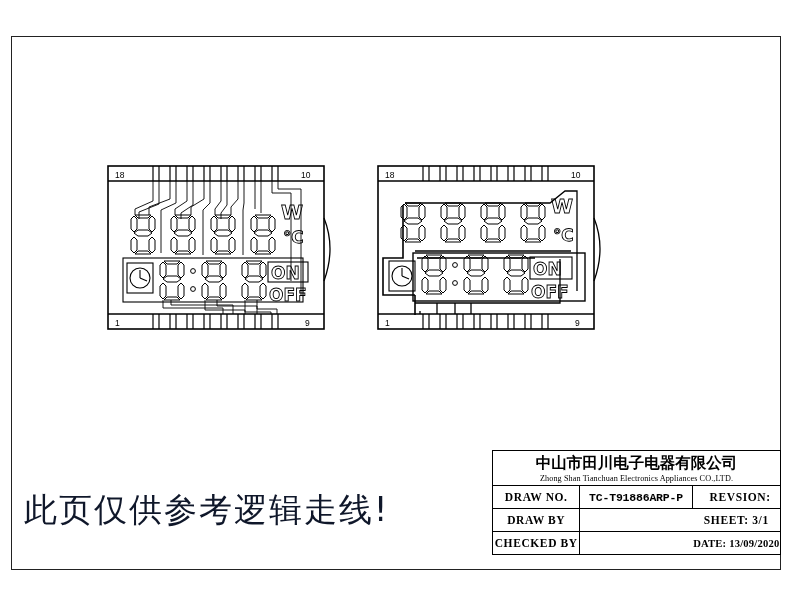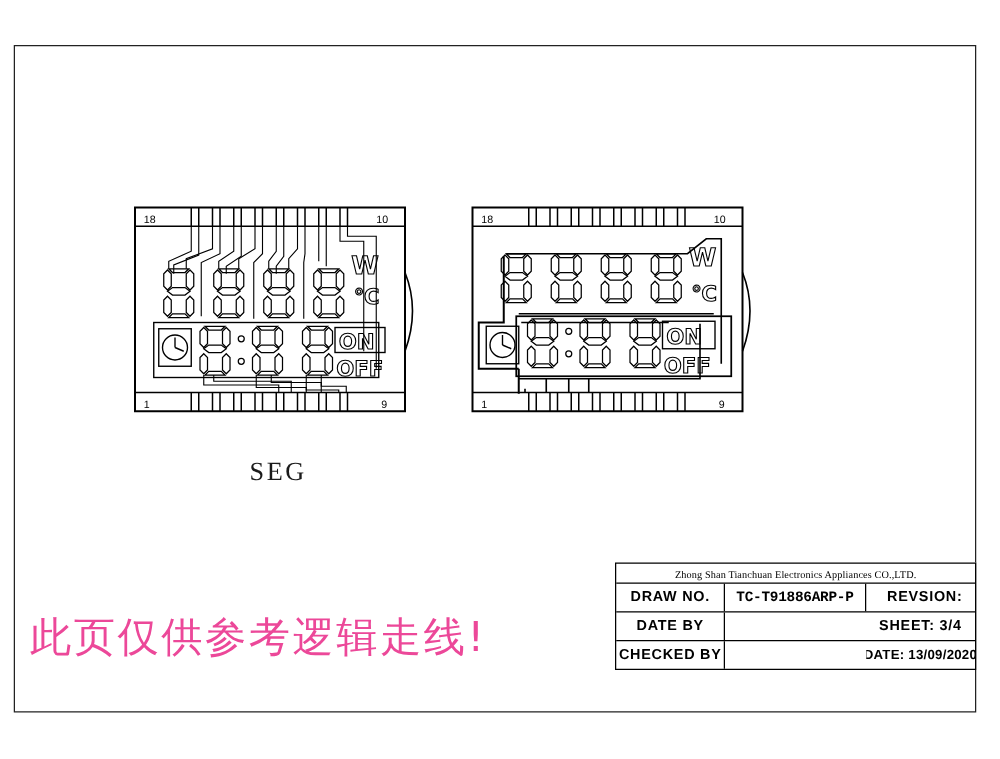--- a/index.html
+++ b/index.html
@@ -42,21 +42,21 @@
     text-align: center;
   }
   
   .note-cn {
     position: absolute;
     left: 24px;
     top: 488px;
     font-family: "DejaVu Sans", sans-serif;
     font-size: 33px;
     letter-spacing: 2px;
-    color: #ec4899;
+    color: #0f172a;
     white-space: nowrap;
   }
   
   .title-block {
     position: absolute;
     left: 492px;
     top: 450px;
     width: 289px;
     border: 1.5px solid #000;
     box-sizing: border-box;
@@ -87,21 +87,21 @@
   .tb-row {
     display: flex;
     border-bottom: 1.3px solid #000;
     height: 22px;
   }
   .tb-row:last-child { border-bottom: none; }
   .tb-cell {
     display: flex;
     align-items: center;
     justify-content: center;
-    font-family: Liberation Sans, sans-serif;
+    font-family: Liberation Serif, serif;
     font-size: 11.5px;
     font-weight: bold;
     letter-spacing: 0.6px;
     box-sizing: border-box;
     overflow: hidden;
     white-space: nowrap;
   }
   .c-label { width: 88px; border-right: 1.3px solid #000; }
   .c-value { width: 113px; border-right: 1.3px solid #000; font-size: 13px; letter-spacing: 0.3px; text-align: right;}
   .c-right { width: 88px; }
@@ -292,21 +292,20 @@
     <g fill="none" stroke="#000" stroke-width="0.9">
       <path d="M58 137 L58 145 L118 145 L118 151"></path>
       <path d="M66 137 L66 142 L128 142 L128 151"></path>
       <path d="M100 137 L100 147 L140 147 L140 151"></path>
       <path d="M112 137 L112 143 L152 143 L152 151"></path>
       <path d="M140 137 L140 149 L166 149 L166 151"></path>
       <path d="M152 137 L152 146 L172 146 L172 151"></path>
     </g>
   </svg>
 
-  <div class="lcd-caption" style="left:105px; top:365px; width:235px;">SEG</div>
 
   <svg class="lcd-panel" style="left:375px; top:163px;" width="235" height="170" viewBox="0 0 235 170">
     <g fill="none" stroke="#000" stroke-width="1.3">
       <rect x="3" y="3" width="216" height="163" fill="#fff" stroke="#000" stroke-width="1.6"></rect>
       <path d="M219 55 Q231 85 219 118" stroke="#000" stroke-width="1.3" fill="none"></path>
       <line x1="3" y1="18" x2="219" y2="18" stroke="#000" stroke-width="1.3"></line>
       <line x1="3" y1="151" x2="219" y2="151" stroke="#000" stroke-width="1.3"></line>
       <g stroke="#000" stroke-width="1.2">
         <line x1="48" y1="3" x2="48" y2="18"></line>
           <line x1="54" y1="3" x2="54" y2="18"></line>
@@ -454,38 +453,39 @@
     <rect x="155" y="94" width="42" height="22" fill="none" stroke="#000" stroke-width="1.1"></rect>
     <text x="158" y="112" font-family="DejaVu Sans, sans-serif" font-size="17" font-weight="bold" fill="none" stroke="#000" stroke-width="0.9">ON</text>
     <text x="156" y="135" font-family="DejaVu Sans, sans-serif" font-size="17" font-weight="bold" fill="none" stroke="#000" stroke-width="0.9">OFF</text>
   </svg>
 
 
   <div class="note-cn">此页仅供参考逻辑走线!</div>
 
   <div class="title-block">
     <div class="tb-company">
+      <div class="tb-company-cn">中山市田川电子电器有限公司</div>
       <div class="tb-company-en">Zhong Shan Tianchuan Electronics Appliances CO.,LTD.</div>
     </div>
 
     <div class="tb-row">
       <div class="tb-cell c-label">DRAW NO.</div>
       <div class="tb-cell c-value mono">TC-T91886ARP-P</div>
       <div class="tb-cell c-right">
         <span class="rev-split">
           <span>REVSION:</span>
           <span>0</span>
         </span>
       </div>
     </div>
 
     <div class="tb-row">
-      <div class="tb-cell c-label">DATE BY</div>
+      <div class="tb-cell c-label">DRAW BY</div>
       <div class="tb-cell c-value big">ZP</div>
-      <div class="tb-cell c-right">SHEET: 3/4</div>
+      <div class="tb-cell c-right">SHEET: 3/1</div>
     </div>
 
     <div class="tb-row">
       <div class="tb-cell c-label">CHECKED BY</div>
       <div class="tb-cell c-value big">ZP</div>
       <div class="tb-cell c-right small">DATE: 13/09/2020</div>
     </div>
   </div>
 
 </div>

